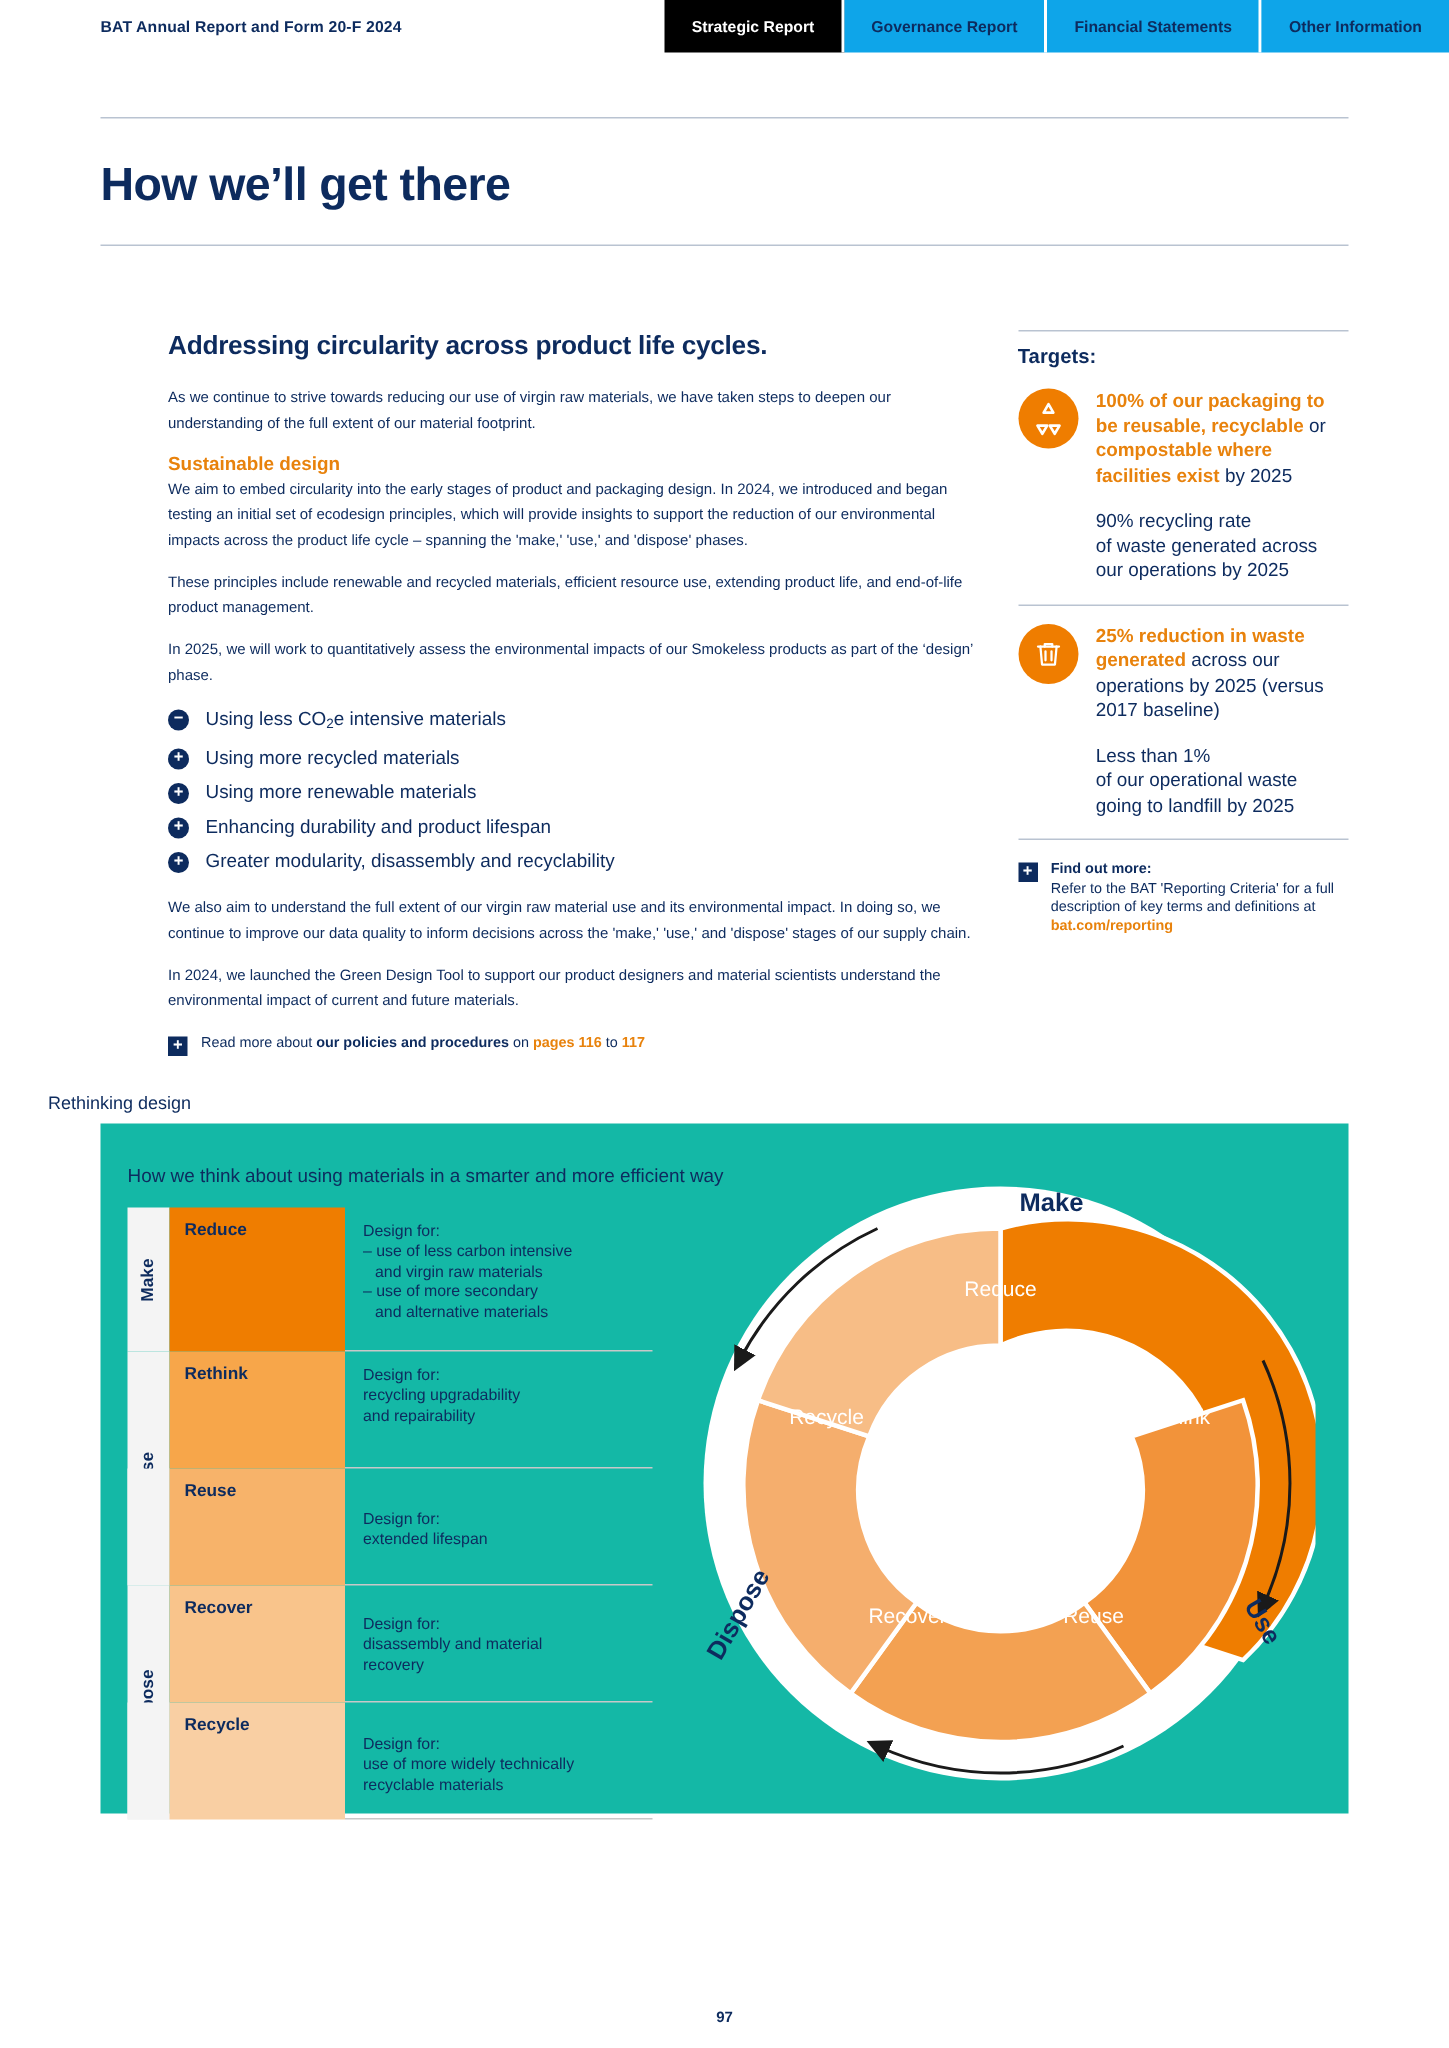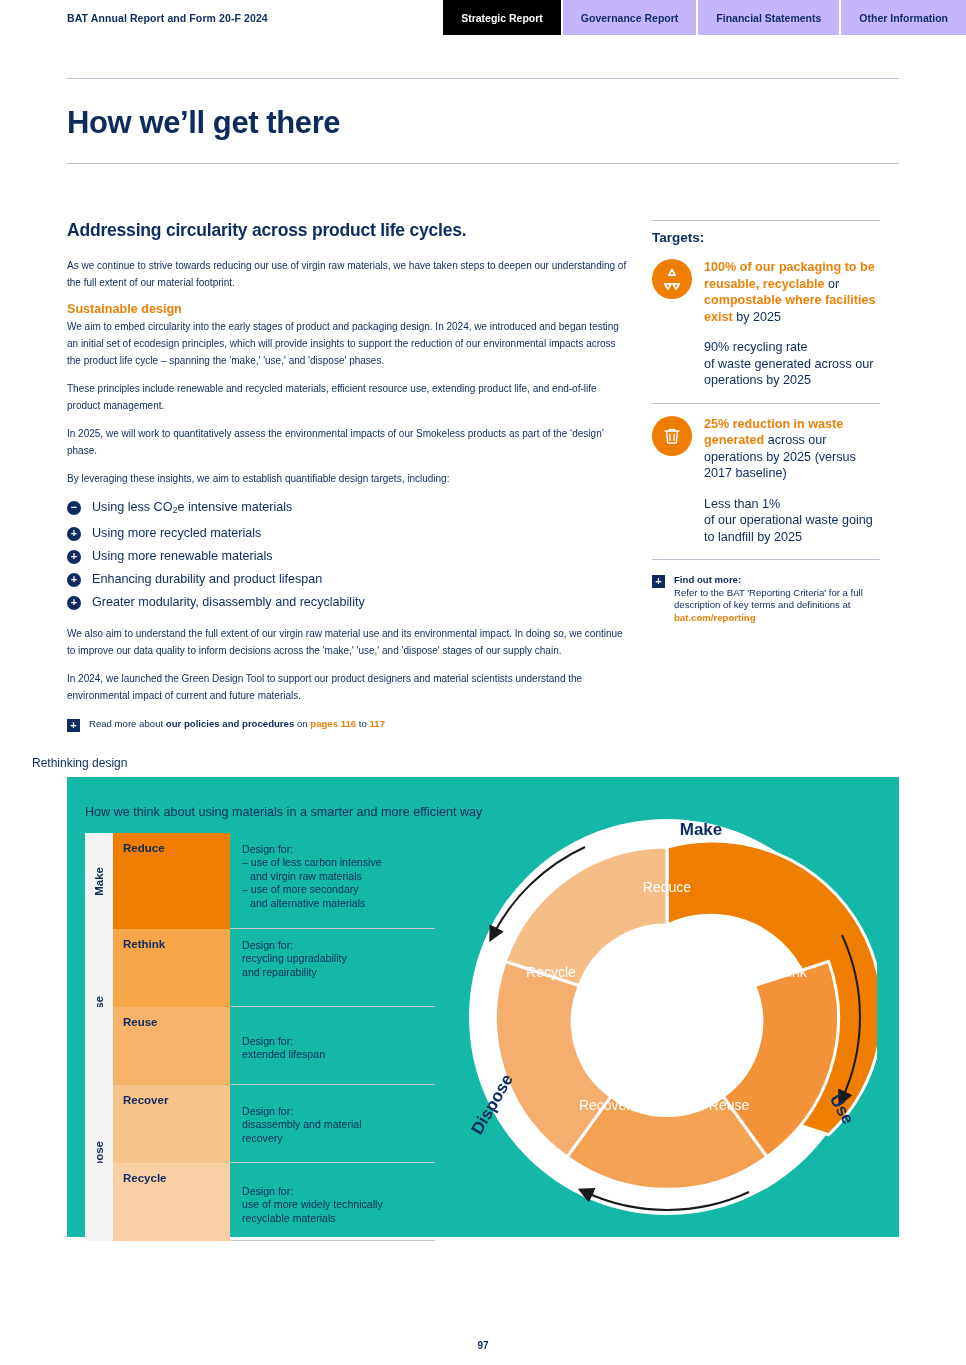--- a/index.html
+++ b/index.html
@@ -36,21 +36,21 @@
     display: flex;
   }
   .tab {
     display: flex;
     align-items: center;
     justify-content: center;
     font-size: 10.5px;
     font-weight: bold;
     padding: 0 18px;
     color: #0d2b5e;
-    background: #c4b5fd;
+    background: #0ea5e9;
     border-right: 2px solid #ffffff;
     white-space: nowrap;
   }
   .tab.active {
     background: #000000;
     color: #ffffff;
   }
   .tab:last-child { border-right: none; }
 
   
@@ -65,20 +65,21 @@
     color: #0d2b5e;
     padding: 26px 67px 22px 67px;
   }
 
   
   .content {
     display: flex;
     padding: 0 67px;
     margin-top: 56px;
     gap: 0;
+    margin-left: 45px;
   }
   .col-left { width: 585px; padding-right: 22px; }
   .col-right { width: 228px; }
 
   h2.section-heading {
     font-size: 17.5px;
     font-weight: bold;
     margin: 0 0 16px 0;
     letter-spacing: -0.2px;
   }
@@ -254,21 +255,20 @@
 
 <div class="content">
 
   <div class="col-left">
     <h2 class="section-heading">Addressing circularity across product life cycles.</h2>
     <p class="body">As we continue to strive towards reducing our use of virgin raw materials, we have taken steps to deepen our understanding of the full extent of our material footprint.</p>
     <div class="sub-heading">Sustainable design</div>
     <p class="body">We aim to embed circularity into the early stages of product and packaging design. In 2024, we introduced and began testing an initial set of ecodesign principles, which will provide insights to support the reduction of our environmental impacts across the product life cycle – spanning the 'make,' 'use,' and 'dispose' phases.</p>
     <p class="body">These principles include renewable and recycled materials, efficient resource use, extending product life, and end-of-life product management.</p>
     <p class="body">In 2025, we will work to quantitatively assess the environmental impacts of our Smokeless products as part of the ‘design’ phase.</p>
-    <p class="body">By leveraging these insights, we aim to establish quantifiable design targets, including:</p>
 
     <ul class="bullets">
       <li>
         <span class="b-icon">−</span>
         <span><span>Using less CO</span><span class="sub">2</span><span>e intensive materials</span></span>
       </li>
       <li>
         <span class="b-icon">+</span>
         <span>Using more recycled materials</span>
       </li>

